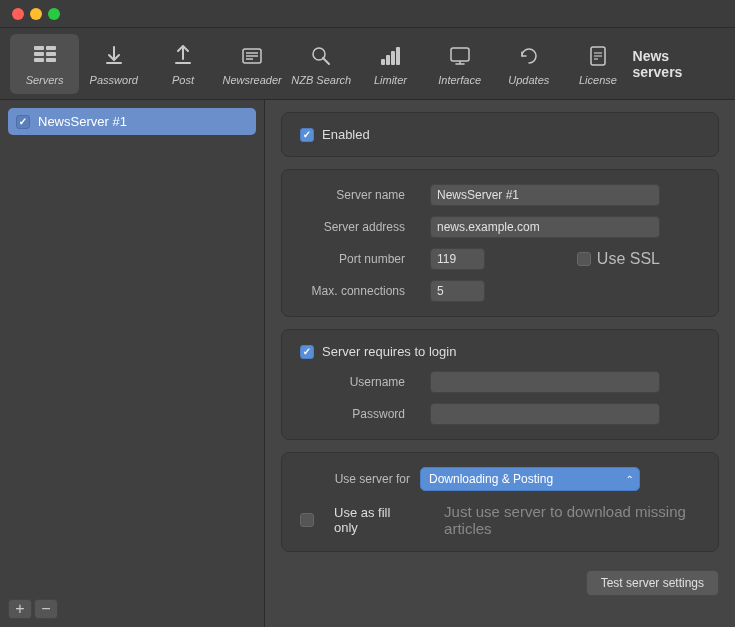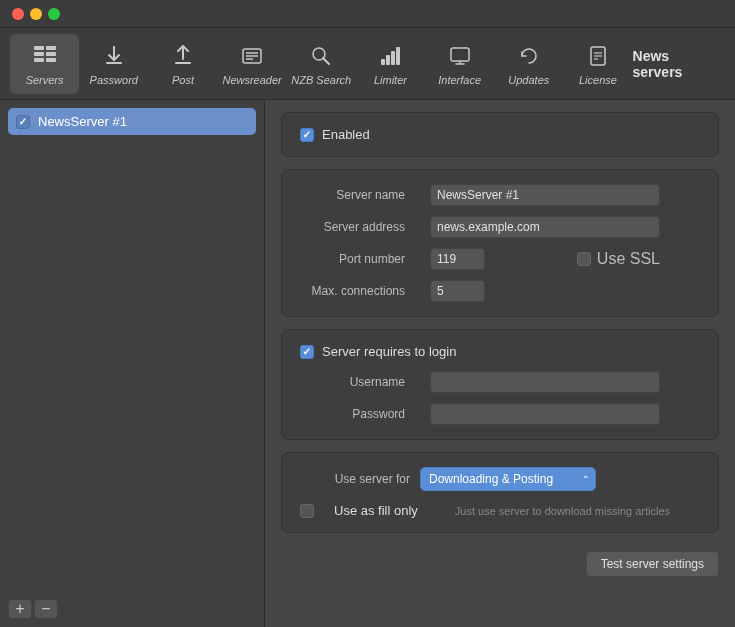--- a/index.html
+++ b/index.html
@@ -261,21 +261,21 @@
       font-size: 12px;
       width: 110px;
       text-align: right;
       flex-shrink: 0;
     }
     .select-container {
       position: relative;
       display: inline-block;
     }
     .use-server-select {
-      width: 176px;
+      width: 220px;
       height: 24px;
       background: #5a8fd8;
       border: 1px solid #4a7fc8;
       border-radius: 5px;
       color: #fff;
       font-size: 12px;
       padding: 0 24px 0 8px;
       appearance: none;
       cursor: pointer;
       outline: none;
@@ -290,21 +290,21 @@
       pointer-events: none;
     }
 
     .fill-only-row {
       display: flex;
       align-items: center;
       gap: 20px;
     }
     .fill-only-hint {
       color: #888;
-      font-size: 11px;
+      font-size: 15px;
       margin-left: 17px;
     }
 
     
     .bottom-area {
       display: flex;
       justify-content: flex-end;
       padding: 6px 0 2px;
     }
     .test-button {

